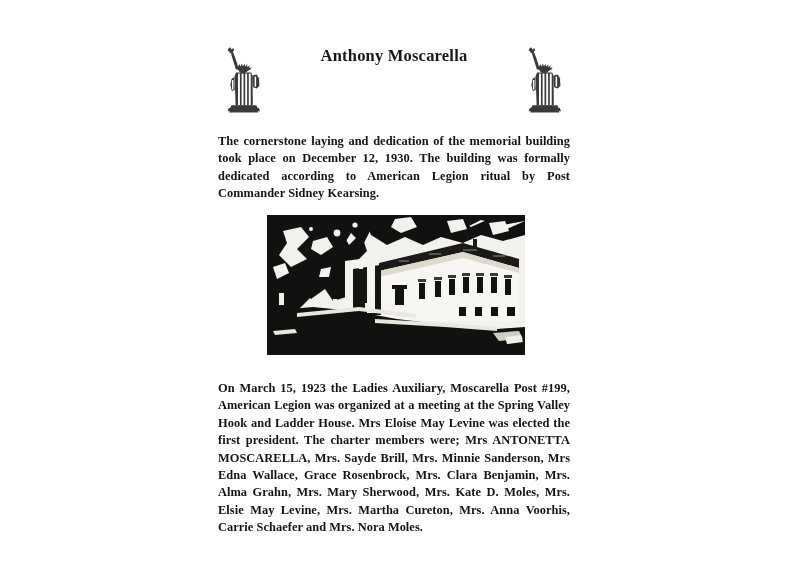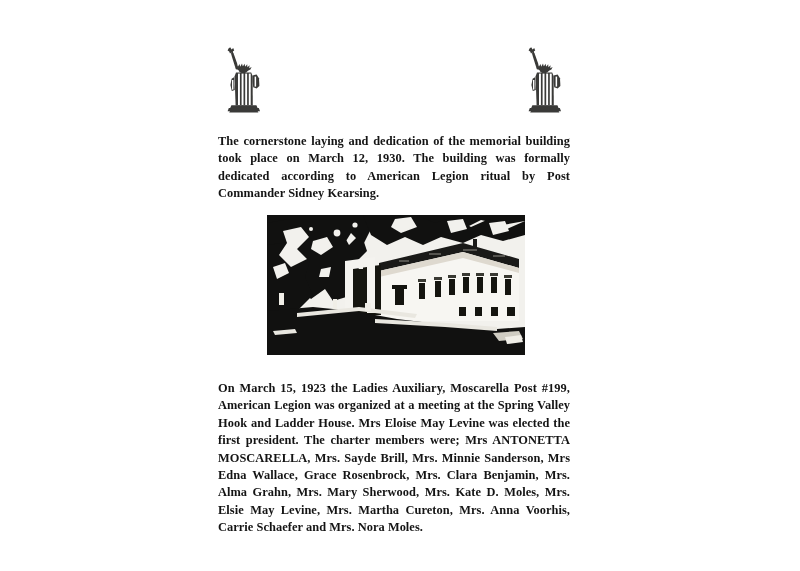--- a/index.html
+++ b/index.html
@@ -115,20 +115,21 @@
           <rect x="21.0" y="31.6" width="1.9" height="31.4"></rect>
           <rect x="24.6" y="31.6" width="1.9" height="31.4"></rect>
           <rect x="28.2" y="31.6" width="1.9" height="31.4"></rect>
           <rect x="31.8" y="31.6" width="1.9" height="31.4"></rect>
           <rect x="37.6" y="34.6" width="1.5" height="10.0"></rect>
           <rect x="15.0" y="38.0" width="1.4" height="9.6"></rect>
         </g>
       </svg>
     </div>
 
+    <div class="page-title">Anthony Moscarella</div>
 
     <div class="statue statue-right">
       <svg viewBox="0 0 52 74" width="52" height="74" xmlns="http://www.w3.org/2000/svg">
         <g fill="#3a3a38">
           <path d="M11.5 6.5 L13.2 5.2 L14.6 7.4 L16.2 6.0 L17.2 8.4 L15.8 9.6 L16.6 12.0
                    L15.2 12.4 L14.2 10.4 L13.0 11.6 L12.2 9.4 L10.6 8.6 Z"></path>
           <path d="M13.8 11.0 L16.6 11.6 L20.0 21.0 L21.4 27.0 L19.0 27.6 L17.0 21.4 Z"></path>
           <path d="M21.0 24.6 L22.6 22.0 L23.2 24.8 L25.0 21.6 L25.8 24.6 L27.6 21.8
                    L28.2 24.8 L30.2 22.2 L30.4 25.2 L32.6 23.2 L32.2 26.2 L34.6 25.0
                    L33.4 27.6 L30.0 29.2 L24.6 29.4 L20.8 27.8 L18.4 26.0 L19.6 24.2 Z"></path>
@@ -146,21 +147,21 @@
           <rect x="24.6" y="31.6" width="1.9" height="31.4"></rect>
           <rect x="28.2" y="31.6" width="1.9" height="31.4"></rect>
           <rect x="31.8" y="31.6" width="1.9" height="31.4"></rect>
           <rect x="37.6" y="34.6" width="1.5" height="10.0"></rect>
           <rect x="15.0" y="38.0" width="1.4" height="9.6"></rect>
         </g>
       </svg>
     </div>
   </div>
 
-  <div class="para para-intro">The cornerstone laying and dedication of the memorial building took place on March 12, 1930. The building was formally dedicated according to American Legion ritual by Post Commander Sidney Kearsing.</div>
+  <div class="para para-intro">The cornerstone laying and dedication of the memorial building took place on December 12, 1930. The building was formally dedicated according to American Legion ritual by Post Commander Sidney Kearsing.</div>
 
   <div class="photo-wrap">
     <svg viewBox="0 0 258 140" width="258" height="140" xmlns="http://www.w3.org/2000/svg">
 
       <rect x="0" y="0" width="258" height="140" fill="#f2f1ed"></rect>
 
       <path d="M0 0 L258 0 L258 6 L236 10 L214 5 L196 14 L176 6 L162 18 L150 8 L140 22
                L126 12 L116 26 L104 14 L96 30 L84 18 L74 34 L60 22 L52 40 L40 26
                L30 44 L18 30 L8 48 L0 36 Z" fill="#111110"></path>
       <path d="M0 8 L22 4 L34 18 L48 8 L58 24 L72 12 L82 30 L94 18 L100 36 L88 48

